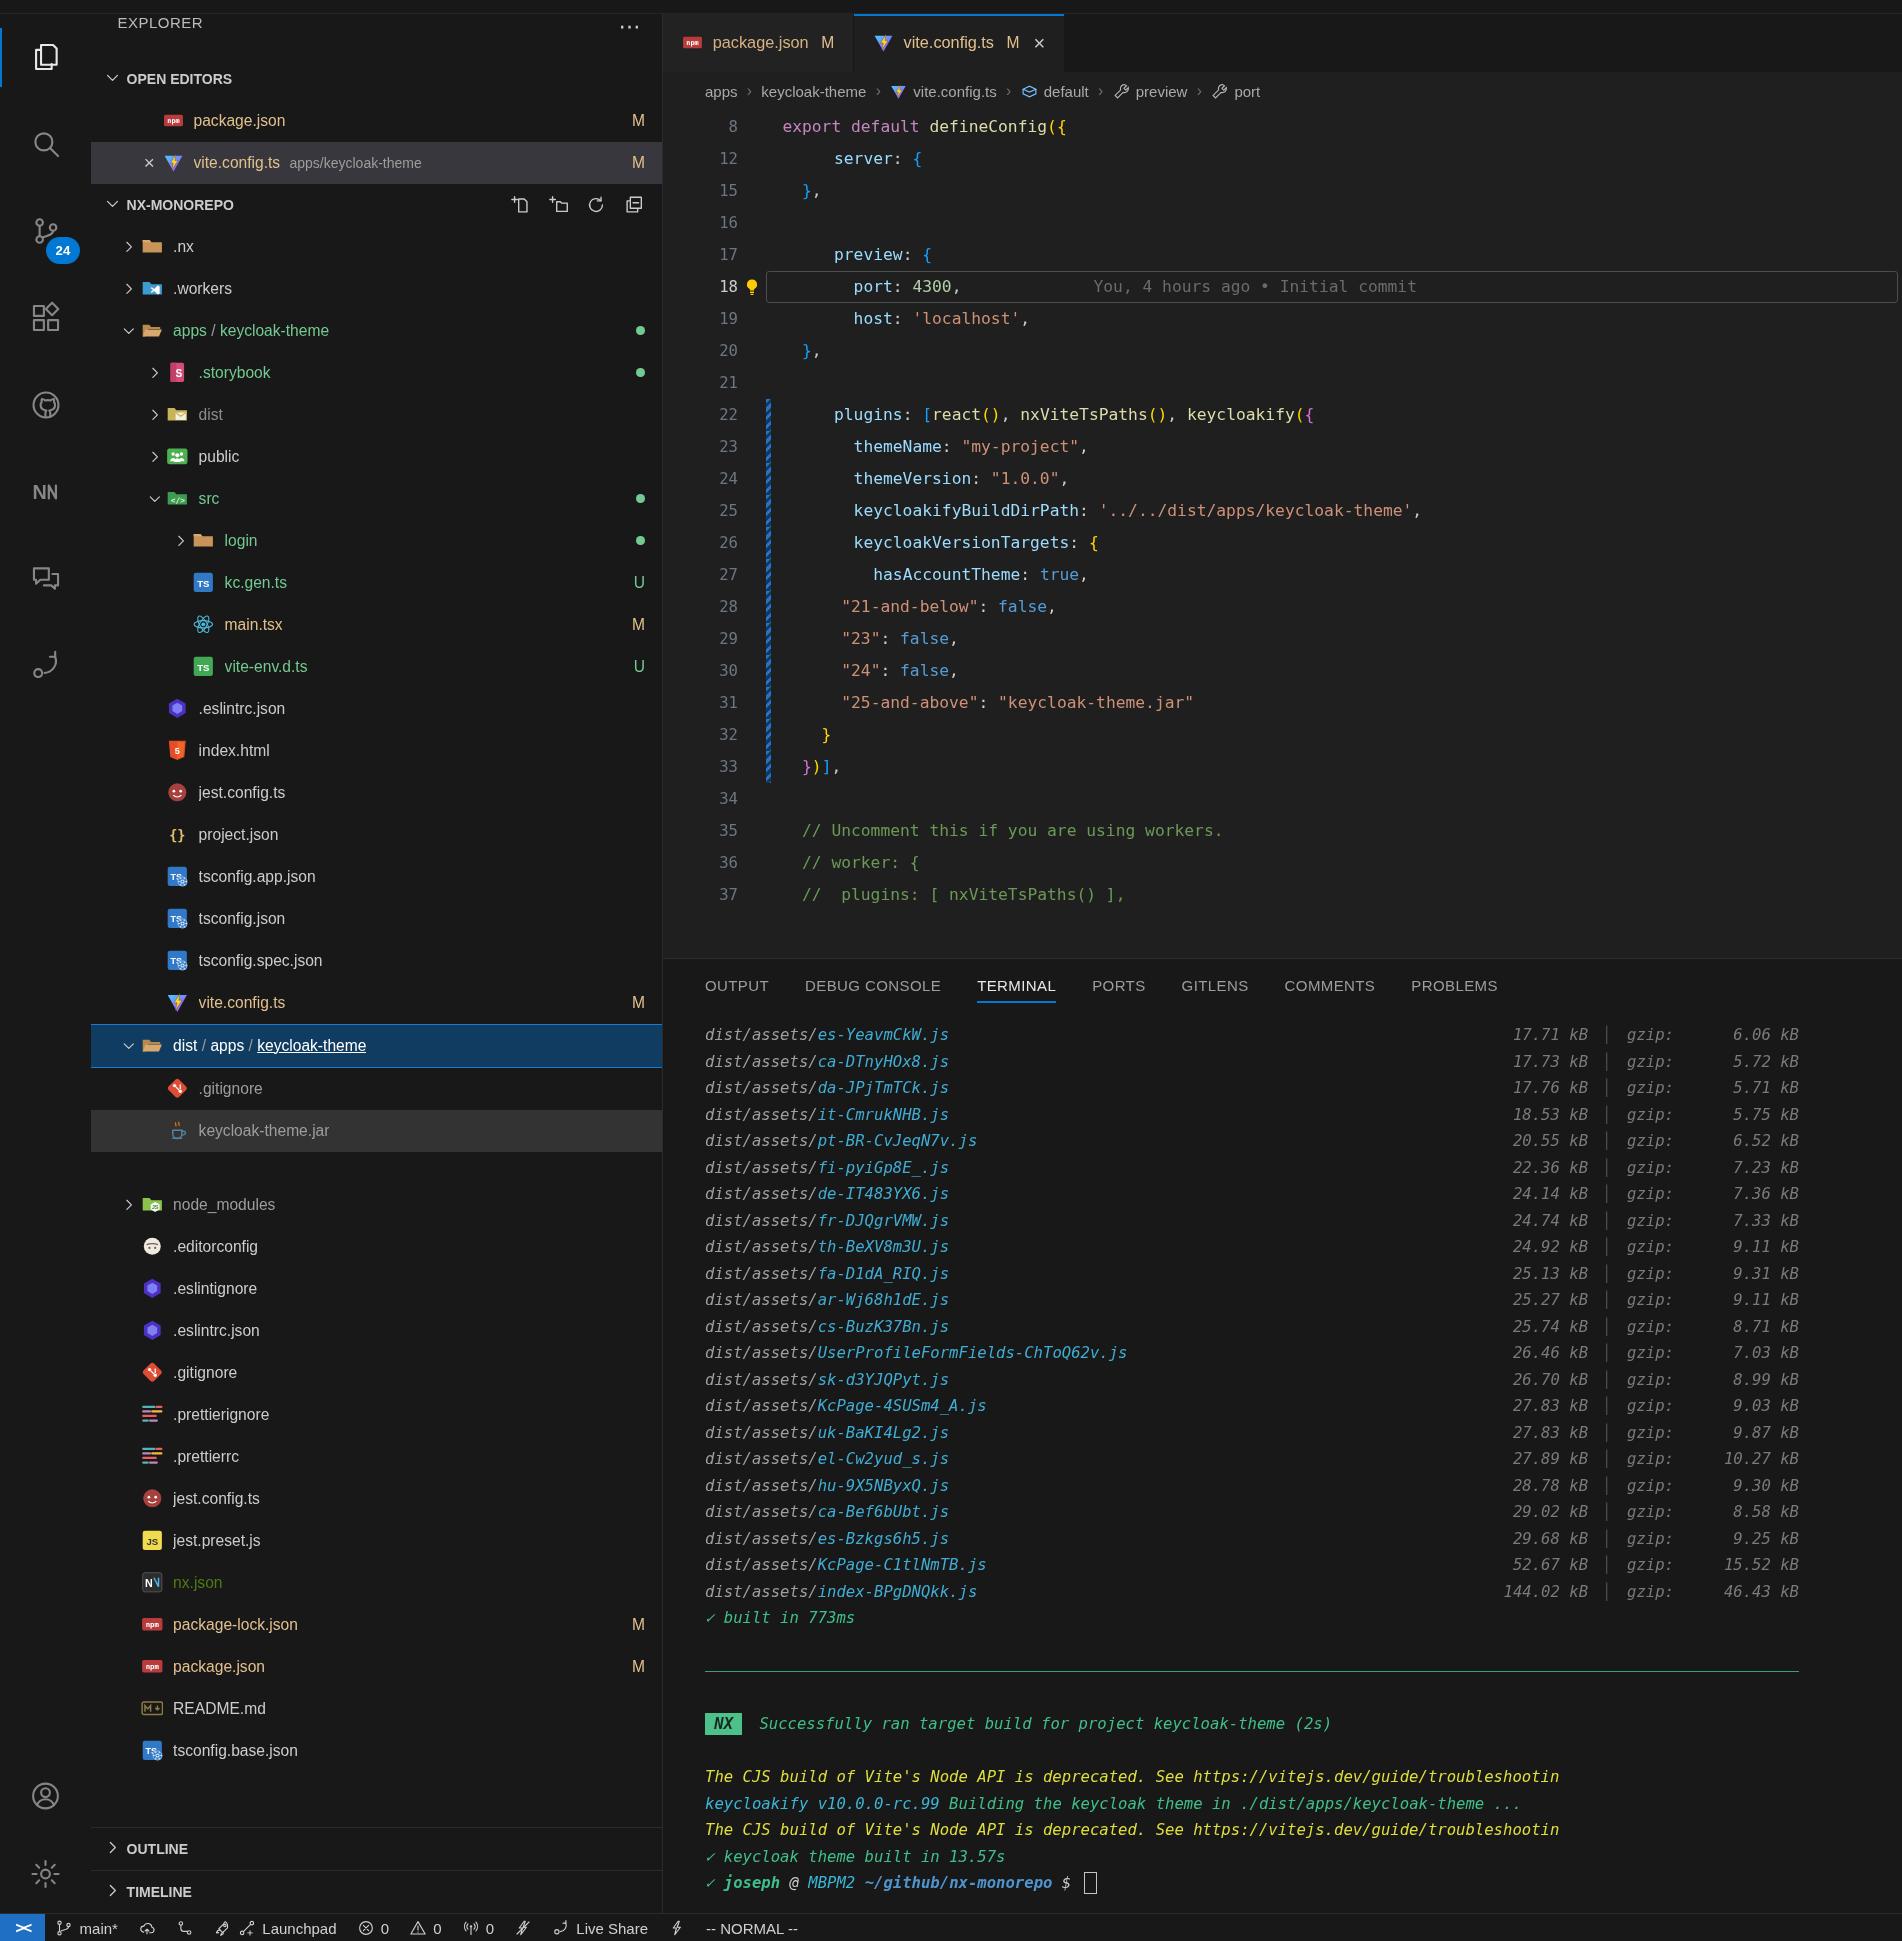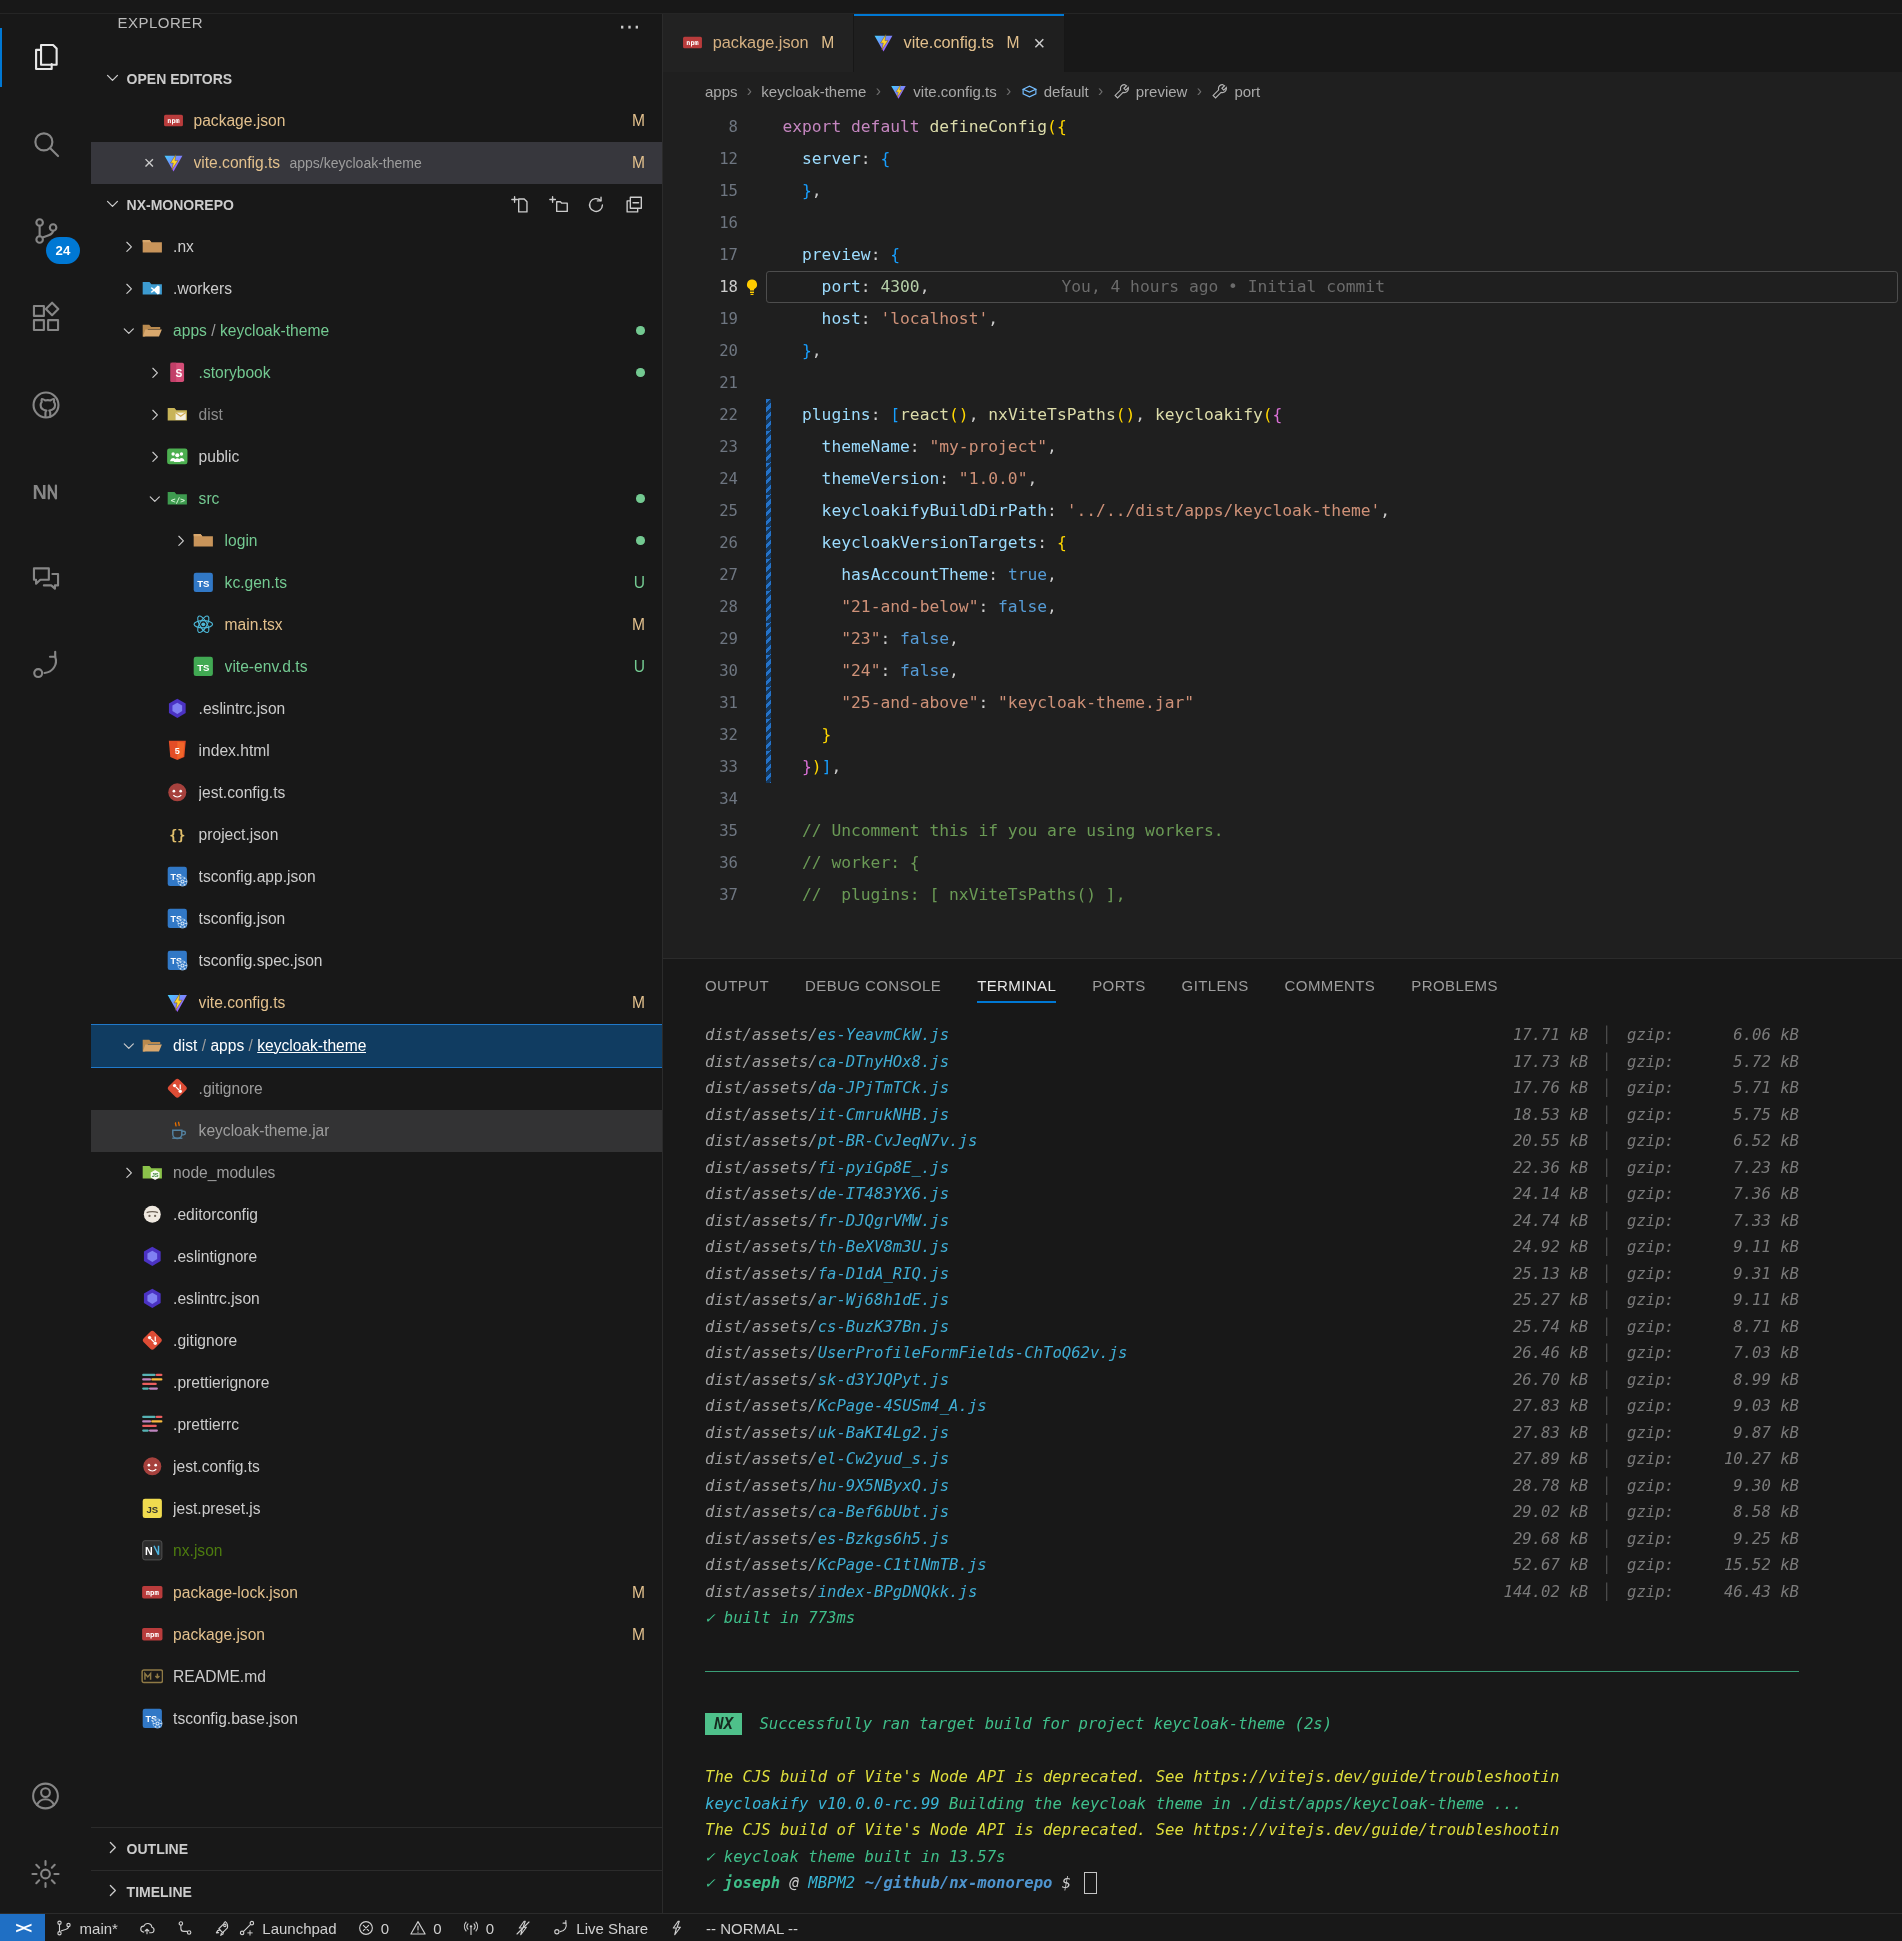--- a/index.html
+++ b/index.html
@@ -66,21 +66,21 @@
   .cl{height:32px;display:flex;align-items:center;white-space:pre;position:relative;}
   .cl .ln{width:75px;text-align:right;color:#6e7681;flex:none;font-size:15.6px;}
   .cl.cur .ln{color:#cccccc;}
   .cl .bulbslot{width:28px;flex:none;display:flex;justify-content:center;}
   .cl .bulbslot svg{width:20px;height:20px;}
   .cl .chg{width:5.4px;align-self:stretch;flex:none;}
   .cl.changed .chg{background:repeating-linear-gradient(135deg,#2472c8 0 3.1px,#15395f 3.1px 6.2px);}
   .cl .ct{padding-left:11px;}
   .cl.cur:after{content:"";position:absolute;left:103px;right:4.7px;top:0;bottom:0;border:0.8px solid #4d4d4d;border-radius:3.1px;pointer-events:none;}
   .blame{color:#6b6b6b;margin-left:132px;}
-  .tk-kw{color:#c586c0;} .tk-fn{color:#dcdcaa;} .tk-pr{color:#9cdcfe;} .tk-str{color:#ce9178;}
+  .tk-kw{color:#c586c0;} .tk-fn{color:#dcdcaa;} .tk-pr{color:#9cdcfe;margin-left:32px;} .tk-str{color:#ce9178;}
   .tk-num{color:#b5cea8;} .tk-bool{color:#569cd6;} .tk-cm{color:#6a9955;} .tk-pl{color:#cccccc;}
   .tk-b1{color:#ffd700;} .tk-b2{color:#da70d6;} .tk-b3{color:#179fff;}
   
   #panel{height:954px;background:#181818;border-top:0.8px solid #2b2b2b;display:flex;flex-direction:column;flex:none;}
   #panel-tabs{height:54px;display:flex;align-items:center;gap:36px;padding-left:42px;flex:none;}
   .ptab{font-size:15px;letter-spacing:0.4px;color:#9d9d9d;cursor:pointer;position:relative;height:100%;display:flex;align-items:center;}
   .ptab.active{color:#e7e7e7;}
   .ptab.active:after{content:"";position:absolute;left:0;right:0;bottom:9.3px;height:2.3px;background:#0078d4;}
   #terminal{flex:1;padding:9.3px 0 0 42px;font-family:"DejaVu Sans Mono",monospace;font-size:15.6px;overflow:hidden;font-style:italic;}
   .tl{height:26.5px;display:flex;align-items:center;white-space:pre;width:1094px;}
@@ -615,21 +615,21 @@
               <svg viewBox="0 0 20 20">
                 <path d="M6 10h8v3.2a4 4 0 0 1-8 0z" fill="none" stroke="#5382a1" stroke-width="1.3"></path>
                 <path d="M14 10.8h1.6a1.6 1.6 0 0 1 0 3.2H14" fill="none" stroke="#5382a1" stroke-width="1.2"></path>
                 <path d="M8.6 3c-1 1.3 1 2.2 0 3.6M11.4 2.5c-1 1.3 1 2.2 0 3.6" stroke="#e76f00" stroke-width="1.2" fill="none"></path>
                 <path d="M5.5 17h9" stroke="#5382a1" stroke-width="1.2"></path>
               </svg>
             </span>
             <span class="lbl" style="color: rgb(157, 157, 157);">keycloak-theme.jar</span>
             <span class="rightside"></span>
           </div>
-          <div class="row" style="padding-left: 26.5px;">
+          <div class="row" style="padding-left: 26.5px; margin-top: 32px;">
             <span class="tw">
               <svg viewBox="0 0 24 24" fill="none" stroke="currentColor" stroke-width="1.5" stroke-linecap="round" stroke-linejoin="round">
                 <path d="M9 5l7 7-7 7" stroke-width="1.8"></path>
               </svg>
             </span>
             <span class="fi" style="display: inline-flex; width: 22.6px; height: 22.6px; flex: 0 0 auto;">
               <svg viewBox="0 0 20 20" style="font-size:20px">
                 <path d="M1.5 4.5h6l1.7 2h9.3v9h-17z" fill="#8bc34a"></path>
                 <path d="M12.5 8l3.9 2.2v4.5l-3.9 2.2-3.9-2.2v-4.5z" fill="#ffffff" opacity="0.92"></path>
                 <text x="12.5" y="14.4" font-size="5" font-weight="bold" fill="#3c873a" text-anchor="middle">JS</text>

